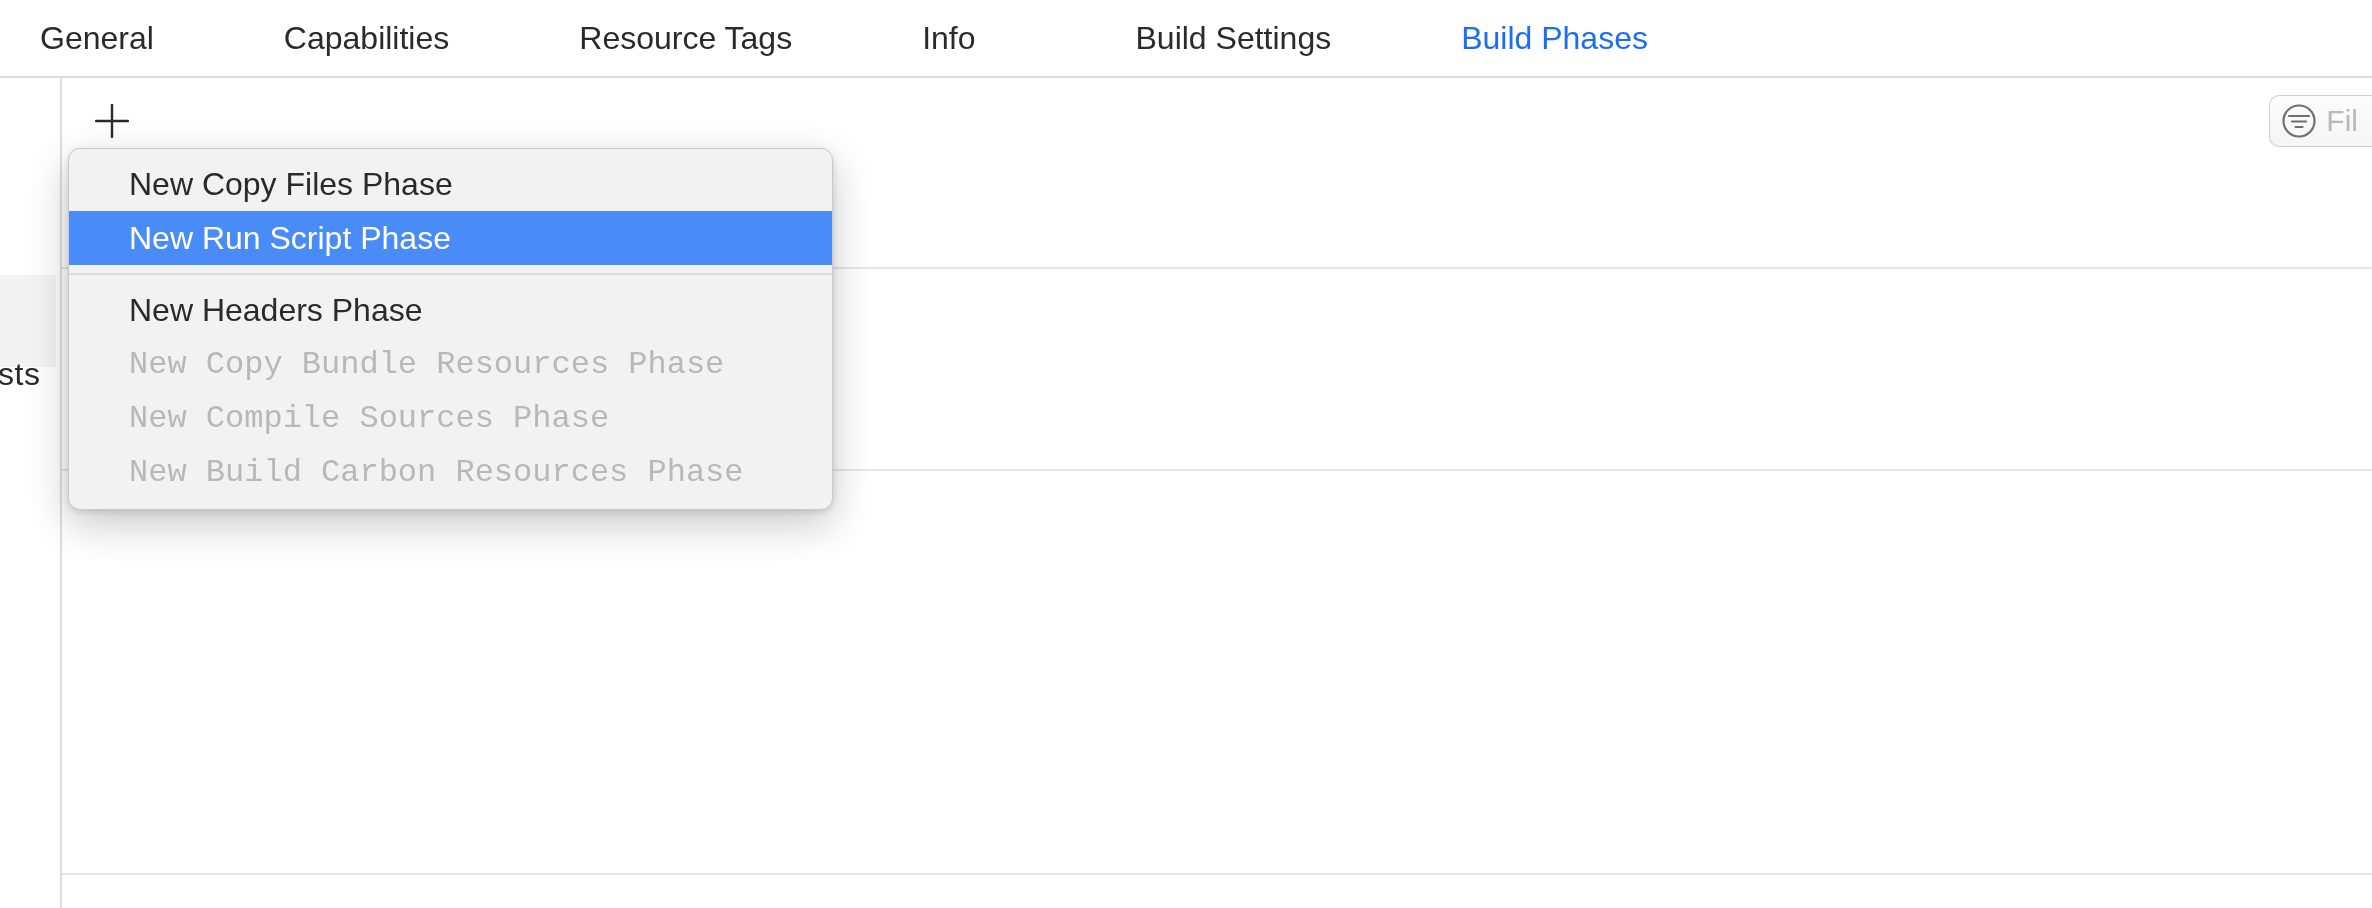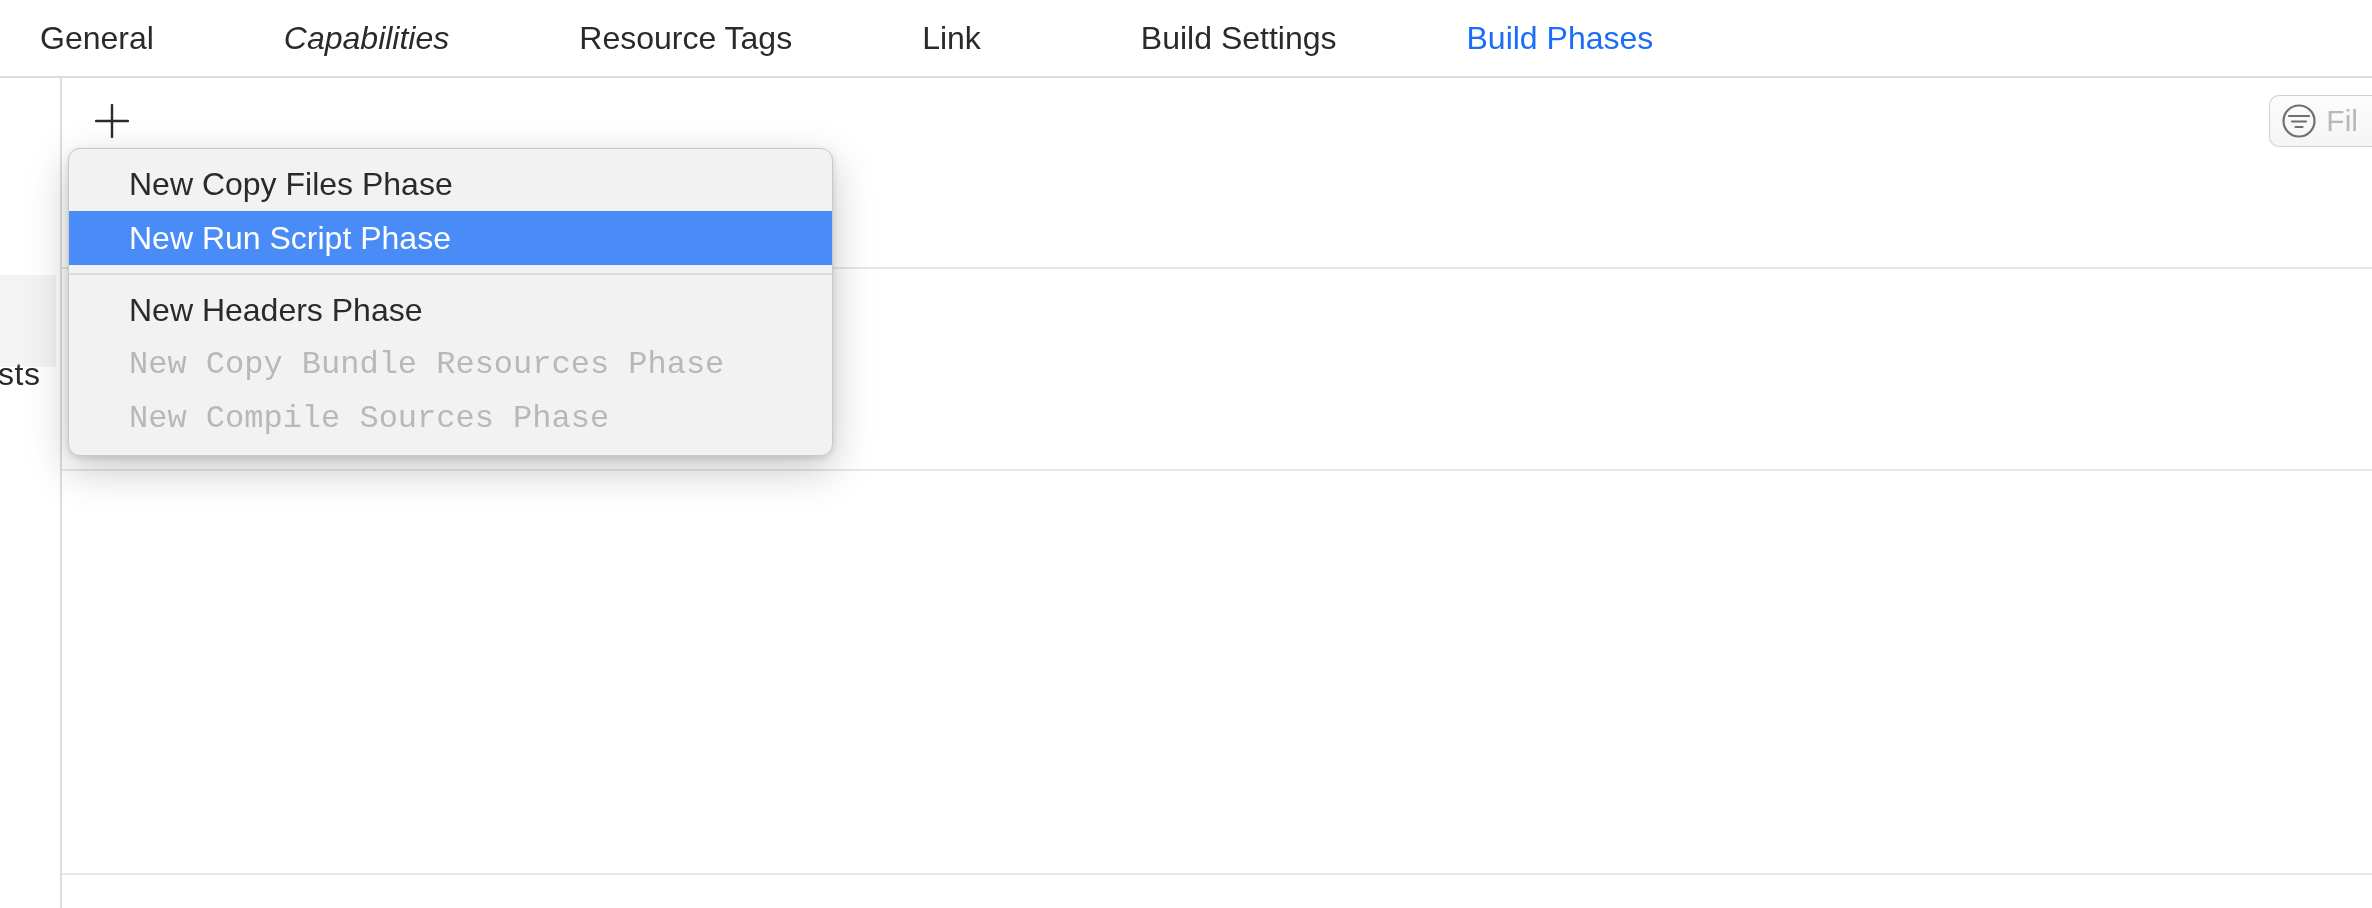--- a/index.html
+++ b/index.html
@@ -27,21 +27,21 @@
       font-size: 32px;
       color: #2a2a2a;
       cursor: default;
       padding: 0 20px;
       white-space: nowrap;
     }
     .tab-item.active {
       color: #1b6df5;
     }
     .tab-general { margin-left: 10px; }
-    .tab-capabilities { margin-left: 90px; font-style: italic; }
+    .tab-capabilities { margin-left: 90px; }
     .tab-resource-tags { margin-left: 90px; text-align: center; }
     .tab-info { margin-left: 90px; }
     .tab-build-settings { margin-left: 120px; }
     .tab-build-phases { margin-left: 90px; margin-right: 0; }
     
     .content-area {
       display: flex;
       height: calc(100% - 78px);
       position: relative;
     }
@@ -162,21 +162,21 @@
       margin: 8px 0;
     }
   </style>
 </head>
 <body>
 
 <div class="tab-bar">
   <div class="tab-item tab-general">General</div>
   <div class="tab-item tab-capabilities">Capabilities</div>
   <div class="tab-item tab-resource-tags">Resource Tags</div>
-  <div class="tab-item tab-info">Link</div>
+  <div class="tab-item tab-info">Info</div>
   <div class="tab-item tab-build-settings">Build Settings</div>
   <div class="tab-item tab-build-phases active">Build Phases</div>
 </div>
 
 <div class="content-area">
   <div class="left-gutter">
     <div class="gutter-row-highlight"></div>
     <div class="gutter-text">sts</div>
   </div>
   <div class="main-panel">
@@ -203,13 +203,14 @@
   </div>
 </div>
 
 <div class="popup-menu">
   <div class="menu-item">New Copy Files Phase</div>
   <div class="menu-item selected">New Run Script Phase</div>
   <div class="menu-separator"></div>
   <div class="menu-item">New Headers Phase</div>
   <div class="menu-item disabled">New Copy Bundle Resources Phase</div>
   <div class="menu-item disabled">New Compile Sources Phase</div>
+  <div class="menu-item disabled">New Build Carbon Resources Phase</div>
 </div>
 
 </body></html>

